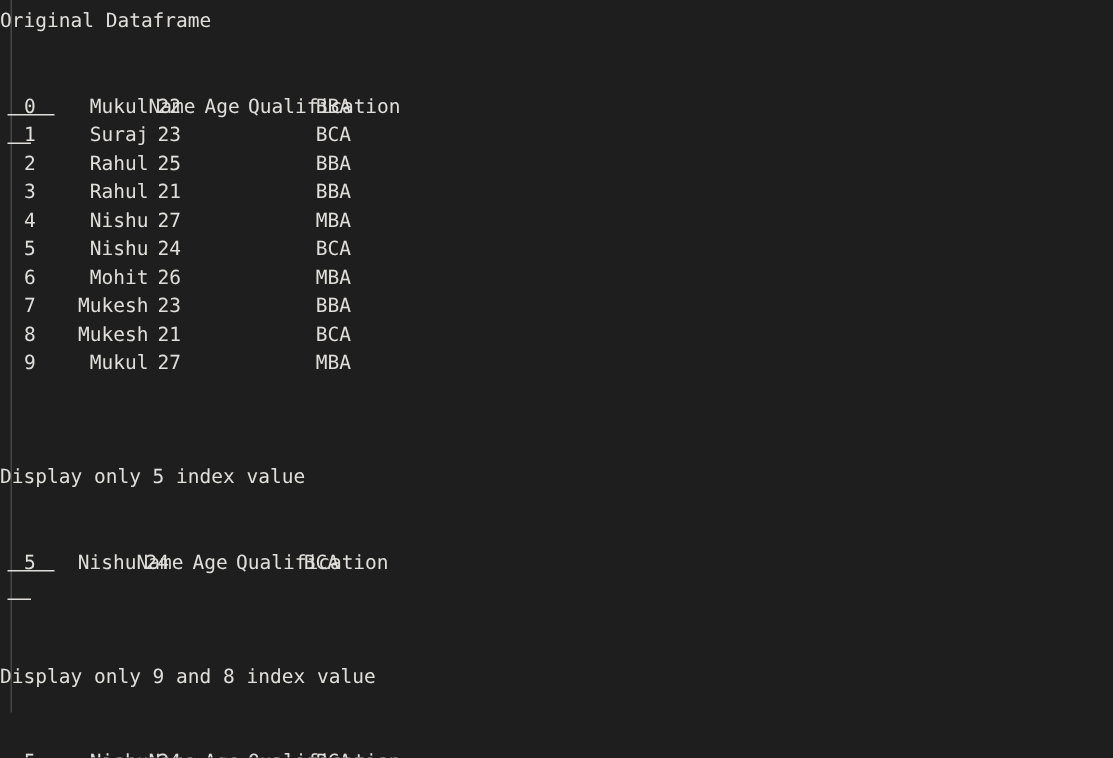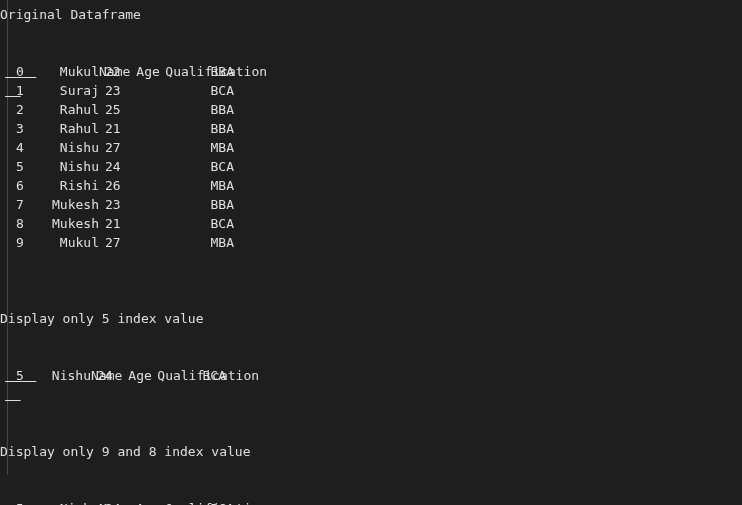--- a/index.html
+++ b/index.html
@@ -89,21 +89,21 @@
   <div class="row hdr w6">
     <span class="cell c-index"></span><span class="cell c-name">Name</span><span class="cell c-age">Age</span><span class="cell c-qual">Qualification</span>
   </div>
 
   <div class="row w6"><span class="cell c-index">0</span><span class="cell c-name">Mukul</span><span class="cell c-age">22</span><span class="cell c-qual">BBA</span></div>
   <div class="row w6"><span class="cell c-index">1</span><span class="cell c-name">Suraj</span><span class="cell c-age">23</span><span class="cell c-qual">BCA</span></div>
   <div class="row w6"><span class="cell c-index">2</span><span class="cell c-name">Rahul</span><span class="cell c-age">25</span><span class="cell c-qual">BBA</span></div>
   <div class="row w6"><span class="cell c-index">3</span><span class="cell c-name">Rahul</span><span class="cell c-age">21</span><span class="cell c-qual">BBA</span></div>
   <div class="row w6"><span class="cell c-index">4</span><span class="cell c-name">Nishu</span><span class="cell c-age">27</span><span class="cell c-qual">MBA</span></div>
   <div class="row w6"><span class="cell c-index">5</span><span class="cell c-name">Nishu</span><span class="cell c-age">24</span><span class="cell c-qual">BCA</span></div>
-  <div class="row w6"><span class="cell c-index">6</span><span class="cell c-name">Rishi</span><span class="cell c-age">26</span><span class="cell c-qual">MBA</span></div>
+  <div class="row w6"><span class="cell c-index">6</span><span class="cell c-name">Mohit</span><span class="cell c-age">26</span><span class="cell c-qual">MBA</span></div>
   <div class="row w6"><span class="cell c-index">7</span><span class="cell c-name">Mukesh</span><span class="cell c-age">23</span><span class="cell c-qual">BBA</span></div>
   <div class="row w6"><span class="cell c-index">8</span><span class="cell c-name">Mukesh</span><span class="cell c-age">21</span><span class="cell c-qual">BCA</span></div>
   <div class="row w6"><span class="cell c-index">9</span><span class="cell c-name">Mukul</span><span class="cell c-age">27</span><span class="cell c-qual">MBA</span></div>
 
   <div class="line blank"> </div>
   <div class="line blank"> </div>
   <div class="line blank"> </div>
 
   <div class="line">Display only 5 index value</div>
   <div class="line blank"> </div>

